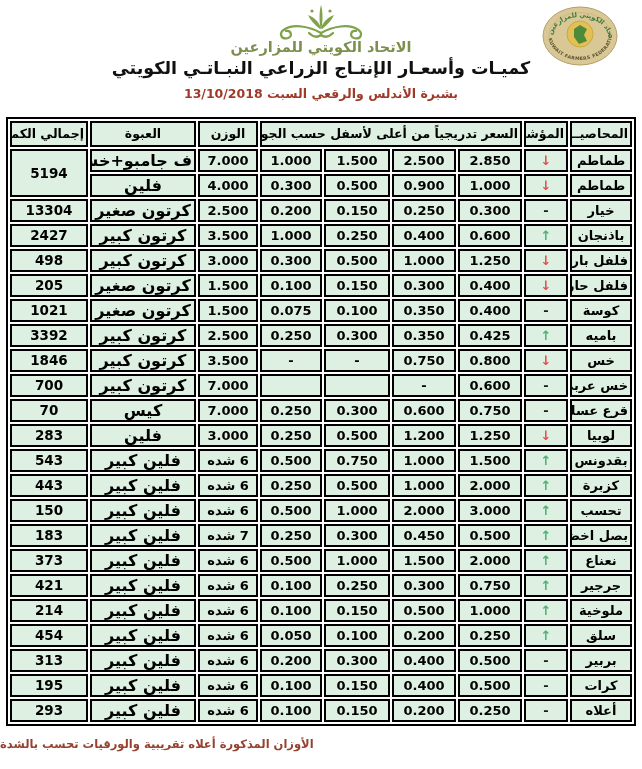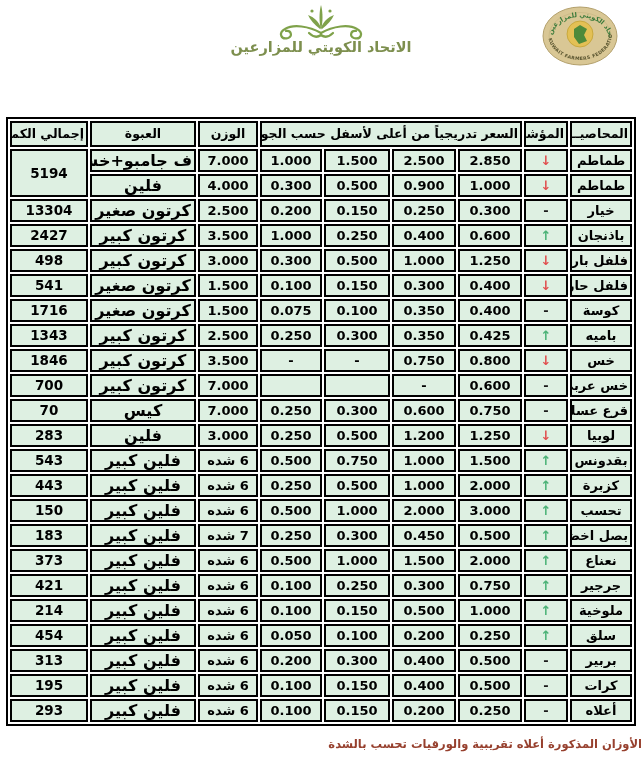--- a/index.html
+++ b/index.html
@@ -48,21 +48,21 @@
   td.crop { font-size:13px; }
   td.pkg  { font-size:16px;text-align:center; }
   td.total{ font-size:13.5px; }
   td.ind  { font-size:13px; }
   td.ind-down { color:#e05050; }
   td.ind-up   { color:#4db378; }
   td.ind-dash { color:#1a1a1a; }
 
   
   .footer-note {
-    text-align:right; margin-top:11px;
+    text-align:left; margin-top:11px;
     color:#97402e; font-weight:bold; font-size:11.5px;
   }
 </style>
 </head>
 <body>
 
 <div class="page">
 
   <div class="page-header">
 
@@ -95,20 +95,22 @@
           <g fill="#7fa24a">
             <path d="M56 28 C 54 20, 54 10, 56 3 C 58 10, 58 20, 56 28"></path>
             <path d="M55 27 C 49 22, 45 18, 43 13 C 49 15, 54 20, 56 26 Z"></path>
             <path d="M57 27 C 63 22, 67 18, 69 13 C 63 15, 58 20, 56 26 Z"></path>
             <circle cx="47" cy="9" r="1.6"></circle>
               <circle cx="65" cy="9" r="1.6"></circle>
           </g>
         </svg>
       </div>
       <div class="org-name">الاتحاد الكويتي للمزارعين</div>
+      <div class="main-title">كميـات وأسعـار الإنتـاج الزراعي النبـاتـي الكويتي</div>
+      <div class="date-line">بشبرة الأندلس والرقعي السبت 13/10/2018</div>
     </div>
   </div>
 
   <table class="price-table">
     <colgroup>
       <col style="width:62px">
         <col style="width:44px">
       <col style="width:64px">
         <col style="width:64px">
         <col style="width:66px">
@@ -184,43 +186,43 @@
         </tr>
         <tr>
           <td class="crop">فلفل حار</td>
           <td class="ind ind-down">↓</td>
           <td class="num">0.400</td>
           <td class="num">0.300</td>
           <td class="num">0.150</td>
           <td class="num">0.100</td>
           <td class="num">1.500</td>
           <td class="pkg">كرتون صغير</td>
-          <td class="num total">541</td>
+          <td class="num total">205</td>
         </tr>
         <tr>
           <td class="crop">كوسة</td>
           <td class="ind ind-dash">-</td>
           <td class="num">0.400</td>
           <td class="num">0.350</td>
           <td class="num">0.100</td>
           <td class="num">0.075</td>
           <td class="num">1.500</td>
           <td class="pkg">كرتون صغير</td>
-          <td class="num total">1716</td>
+          <td class="num total">1021</td>
         </tr>
         <tr>
           <td class="crop">باميه</td>
           <td class="ind ind-up">↑</td>
           <td class="num">0.425</td>
           <td class="num">0.350</td>
           <td class="num">0.300</td>
           <td class="num">0.250</td>
           <td class="num">2.500</td>
           <td class="pkg">كرتون كبير</td>
-          <td class="num total">1343</td>
+          <td class="num total">3392</td>
         </tr>
         <tr>
           <td class="crop">خس</td>
           <td class="ind ind-down">↓</td>
           <td class="num">0.800</td>
           <td class="num">0.750</td>
           <td class="num">-</td>
           <td class="num">-</td>
           <td class="num">3.500</td>
           <td class="pkg">كرتون كبير</td>

